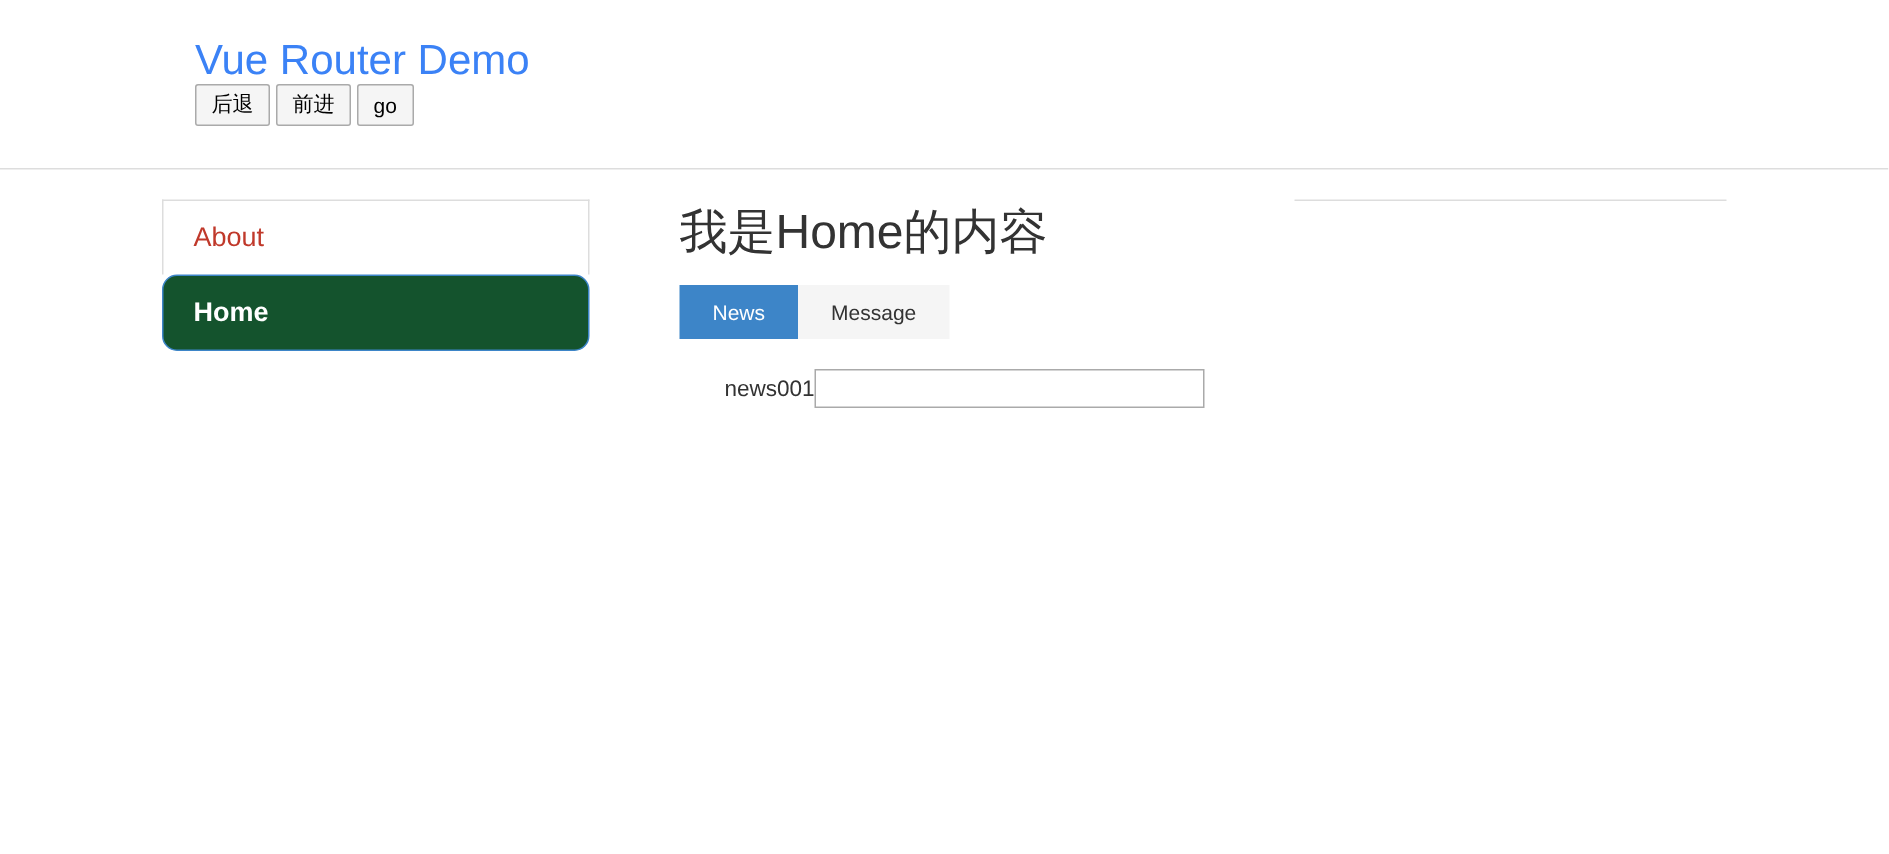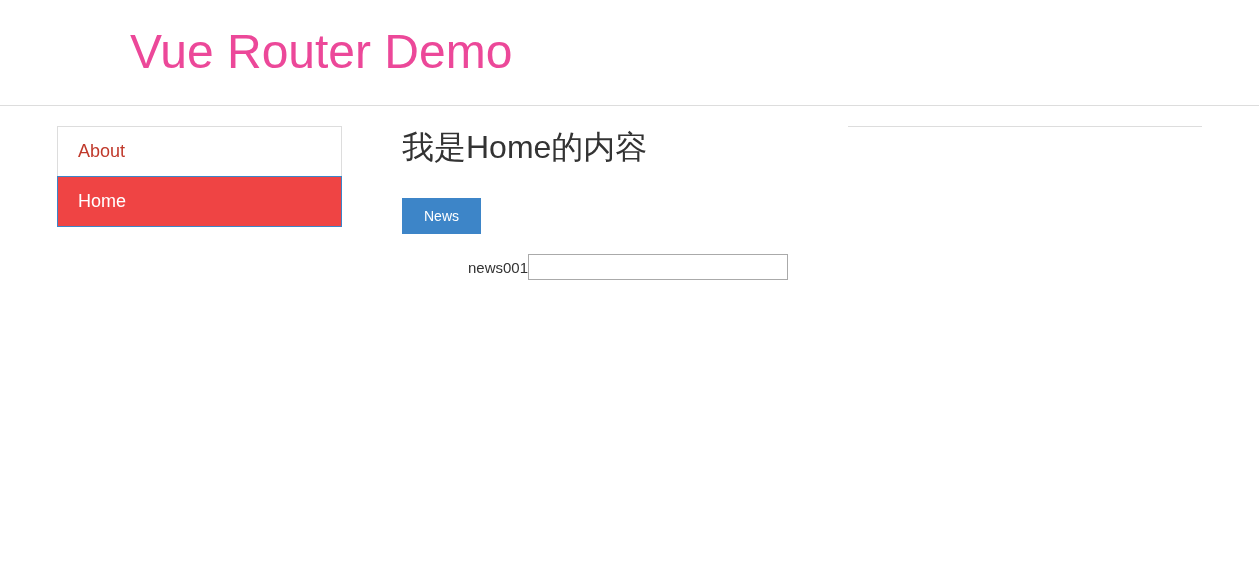--- a/index.html
+++ b/index.html
@@ -14,24 +14,23 @@
       color: #333;
       width: 1259px;
       min-height: 569px;
     }
 
     .page-header {
       padding: 24px 130px 12px 130px;
     }
 
     .page-title {
-      font-size: 48px;
+      font-size: 28px;
       font-weight: normal;
-      color: #ec4899;
-      margin-bottom: 14px;
+      color: #3b82f6;
     }
 
     .nav-buttons {
       display: flex;
       gap: 4px;
       margin-bottom: 16px;
     }
 
     .nav-btn {
       padding: 4px 10px;
@@ -43,21 +42,21 @@
     }
 
     .divider {
       border: none;
       border-top: 1px solid #ddd;
       margin: 0 0 0 0;
     }
 
     .main-layout {
       display: flex;
-      padding: 20px 57px;
+      padding: 20px 108px;
       gap: 60px;
     }
 
     .sidebar {
       width: 285px;
       flex-shrink: 0;
     }
 
     .sidebar-item {
       display: block;
@@ -68,35 +67,36 @@
       color: #c0392b;
       border: 1px solid #ddd;
       border-bottom: none;
     }
 
     .sidebar-item:last-child {
       border-bottom: 1px solid #ddd;
     }
 
     .sidebar-item.active {
-      background: #ef4444;
+      background: #14532d;
       color: #fff;
-      font-weight: normal;
+      font-weight: bold;
       border-color: #3d85c8;
+      border-radius: 10px;
     }
 
     .content-area {
       flex: 1;
     }
 
     .content-title {
       font-size: 32px;
       font-weight: normal;
       color: #333;
-      margin-bottom: 28px;
+      margin-bottom: 13px;
     }
 
     .sub-tabs {
       display: flex;
       gap: 0;
       margin-bottom: 20px;
     }
 
     .sub-tab {
       padding: 10px 22px;
@@ -115,21 +115,20 @@
     .news-list {
       list-style: disc;
       padding-left: 30px;
     }
 
     .news-list li {
       margin-bottom: 12px;
       display: flex;
       align-items: center;
       font-size: 15px;
-      margin-left: 36px;
     }
 
     .news-list li input[type="text"] {
       border: 1px solid #aaa;
       padding: 4px 8px;
       width: 260px;
       font-size: 14px;
       outline: none;
     }
 
@@ -138,39 +137,45 @@
       border-top: 1px solid #ddd;
       margin-top: 0;
       padding-top: 0;
     }
   </style>
 </head>
 <body>
 
 <div class="page-header">
   <h1 class="page-title">Vue Router Demo</h1>
+  <div class="nav-buttons">
+    <button class="nav-btn">后退</button>
+    <button class="nav-btn">前进</button>
+    <button class="nav-btn">go</button>
+  </div>
 </div>
 
 <hr class="divider">
 
 <div class="main-layout">
   <div class="sidebar">
     <a class="sidebar-item">
       <span>About</span>
     </a>
     <a class="sidebar-item active">
       <span>Home</span>
     </a>
   </div>
 
   <div class="content-area">
     <h2 class="content-title">我是Home的内容</h2>
 
     <div class="sub-tabs">
       <button class="sub-tab active">News</button>
+      <button class="sub-tab">Message</button>
     </div>
 
     <ul class="news-list">
       <li>
         <span>news001</span>
         <input type="text" value="" style="">
       </li>
     </ul>
   </div>
 

